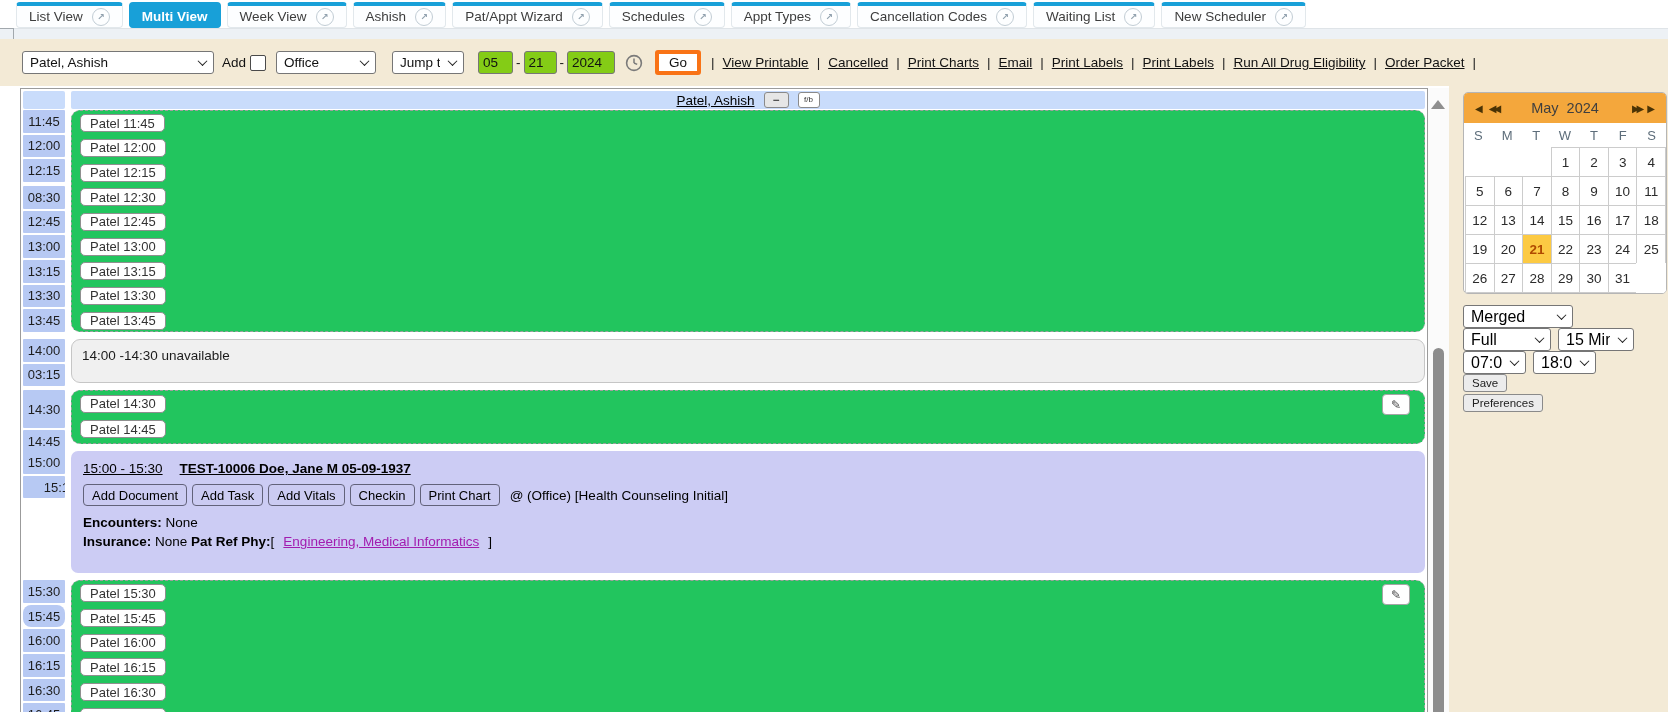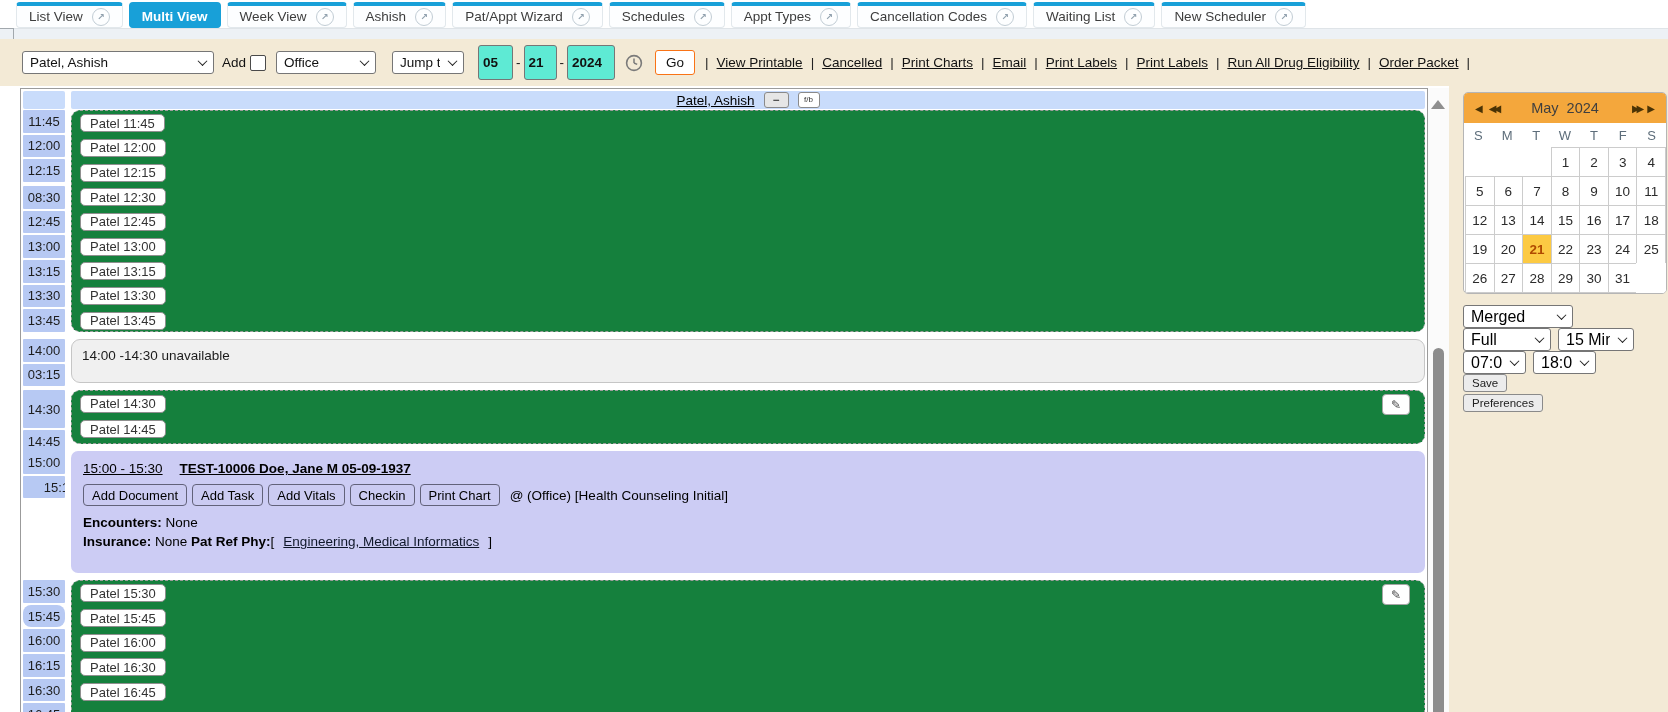--- a/index.html
+++ b/index.html
@@ -22,25 +22,25 @@
   
   .toolbar{position:absolute;left:0;top:39px;width:100%;height:47px;background:#f3ead6;
            display:flex;align-items:center;padding-left:22px;box-sizing:border-box;font-size:13.5px;color:#111;}
   .fsel{display:inline-flex;align-items:center;justify-content:space-between;background:#fff;
         border:1px solid #767676;border-radius:3px;height:23px;padding:0 7px;box-sizing:border-box;cursor:pointer;}
   .fsel .stext{white-space:nowrap;overflow:hidden;}
   .chev{width:6px;height:6px;border-right:1.7px solid #222;border-bottom:1.7px solid #222;
         transform:rotate(45deg) translate(-1px,-1px);margin-left:9px;flex:0 0 auto;}
   .addwrap{display:flex;align-items:center;gap:4px;margin-left:8px;}
   .cb{width:14px;height:14px;border:1px solid #4a4a4a;border-radius:2px;background:#fff;cursor:pointer;}
-  .dfield{height:35px;border:1px solid #767676;border-radius:3px;font-size:13.5px;padding:0 4px;
-          box-sizing:border-box;font-family:inherit;color:#111;background:#5eead4;font-weight:bold;}
+  .dfield{height:23px;border:1px solid #767676;border-radius:3px;font-size:13.5px;padding:0 4px;
+          box-sizing:border-box;font-family:inherit;color:#111;background:#84cc16;}
   .dsep{margin:0 3px;}
   .clock{margin-left:10px;cursor:pointer;display:flex;align-items:center;}
-  .gobtn{height:25px;padding:0 10px;background:#fff;border:1px solid #f97316;border-radius:3px;
+  .gobtn{height:25px;padding:0 10px;background:#fff;border:4px solid #f97316;border-radius:3px;
          font-size:13.5px;font-family:inherit;margin-left:12px;cursor:pointer;color:#111;}
   .tlinks{display:flex;gap:8px;align-items:center;margin-left:10px;white-space:nowrap;}
   .tlink{color:#121212;text-decoration:underline;cursor:pointer;}
   .tsep{color:#222;}
 
   
   .panel{position:absolute;left:20px;top:88px;width:1408px;height:640px;background:#fff;
          border:1px solid #9b9b9b;box-sizing:border-box;overflow:hidden;}
   .colhead-g{position:absolute;left:2px;top:2px;width:42px;height:18px;background:#c9dcfb;border-radius:2px;}
   .colhead{position:absolute;left:50px;top:2px;right:2px;height:18px;background:#c9dcfb;border-radius:2px;
@@ -48,41 +48,41 @@
   .provlink{color:#000;text-decoration:underline;cursor:pointer;}
   .minusbtn{width:25px;height:16px;background:#e6e6e6;border:1px solid #8a8a8a;border-radius:3px;
             font-size:12px;line-height:10px;padding:0;cursor:pointer;font-family:inherit;}
   .fbbtn{width:22px;height:16px;background:#fff;border:1px solid #8a8a8a;border-radius:3px;
          font-size:8px;line-height:8px;padding:0;cursor:pointer;font-family:inherit;color:#333;}
   .gutter{position:absolute;left:2px;top:21px;width:42px;bottom:0;overflow:hidden;}
   .gcell{background:#b7c9f3;color:#1d1d1d;font-size:13px;display:flex;align-items:center;
          justify-content:center;border-radius:1px;}
   .blocks{position:absolute;left:50px;top:21px;right:2px;bottom:0;overflow:hidden;}
   .blk{position:relative;box-sizing:border-box;margin-bottom:7px;border-radius:9px;}
-  .blk.slots{border:1px dashed #9e9e9e;background:#15803d;}
+  .blk.slots{border:1px dashed #9e9e9e;background:#22c55e;}
   .blk.unavail{border:1px solid #c6c6c6;background:#f0f0f0;}
   .blk.appt{background:#ccccf4;border-radius:7px;}
   .srow{display:flex;align-items:center;}
   .slotbtn{margin-left:8px;height:18px;padding:0 9px;background:#fff;border:1px solid #8f8f8f;
            border-radius:5px;font-size:13px;color:#333;font-family:inherit;cursor:pointer;white-space:nowrap;}
   .editbtn{position:absolute;top:3px;right:14px;width:28px;height:21px;background:#fff;
            border:1px solid #a5a5a5;border-radius:4px;font-size:12px;color:#444;padding:0;cursor:pointer;}
   .utext{padding:8px 0 0 10px;font-size:13.5px;color:#1c1c1c;}
   .apad{padding:10px 10px 0 12px;font-size:13.5px;color:#000;}
   .aline1{display:flex;gap:17px;align-items:flex-start;}
   .atime{color:#000;text-decoration:underline;cursor:pointer;white-space:nowrap;}
   .apat{color:#000;text-decoration:underline;font-weight:bold;cursor:pointer;white-space:nowrap;}
   .aline2{margin-top:8px;display:flex;gap:5px;align-items:center;}
   .abtn{height:22px;padding:0 8px;background:#cbcbf2;border:1px solid #62627a;border-radius:4px;
         font-size:13px;color:#000;font-family:inherit;cursor:pointer;white-space:nowrap;}
   .aloc{margin-left:5px;white-space:nowrap;}
   .aline3{margin-top:9px;}
   .aline4{margin-top:4px;}
   .blab{font-weight:bold;}
-  .reflink{text-decoration:underline;cursor:pointer;margin:0 9px;color:#0f172a;}
+  .reflink{text-decoration:underline;cursor:pointer;margin:0 9px;color:#a21caf;}
 
   
   .scrollstrip{position:absolute;left:1428px;top:88px;width:21px;bottom:0;background:#fbfbfb;}
   .uparrow{position:absolute;left:3px;top:12px;width:0;height:0;border-left:7px solid transparent;
            border-right:7px solid transparent;border-bottom:9px solid #8f8f8f;cursor:pointer;}
   .thumb{position:absolute;left:5px;top:260px;width:11px;height:380px;background:#8d8d8d;border-radius:6px;cursor:pointer;}
 
   
   .sidebar{position:absolute;left:1449px;top:86px;right:0;bottom:0;background:#f3ead6;}
   .cal{position:absolute;left:14px;top:6px;width:204px;background:#fff;border:1px solid #b5b5b5;
@@ -306,20 +306,23 @@
         </div>
         <div class="blk slots" style="height: 160px;">
           <div class="srow" style="height: 24.7px;">
             <button class="slotbtn">Patel 15:30</button>
           </div>
           <div class="srow" style="height: 24.7px;">
             <button class="slotbtn">Patel 15:45</button>
           </div>
           <div class="srow" style="height: 24.7px;">
             <button class="slotbtn">Patel 16:00</button>
+          </div>
+          <div class="srow" style="height: 24.7px;">
+            <button class="slotbtn">Patel 16:15</button>
           </div>
           <div class="srow" style="height: 24.7px;">
             <button class="slotbtn">Patel 16:30</button>
           </div>
           <div class="srow" style="height: 24.7px;">
             <button class="slotbtn">Patel 16:45</button>
           </div>
           <button class="editbtn"><span>✎</span></button>
         </div>
       </div>

